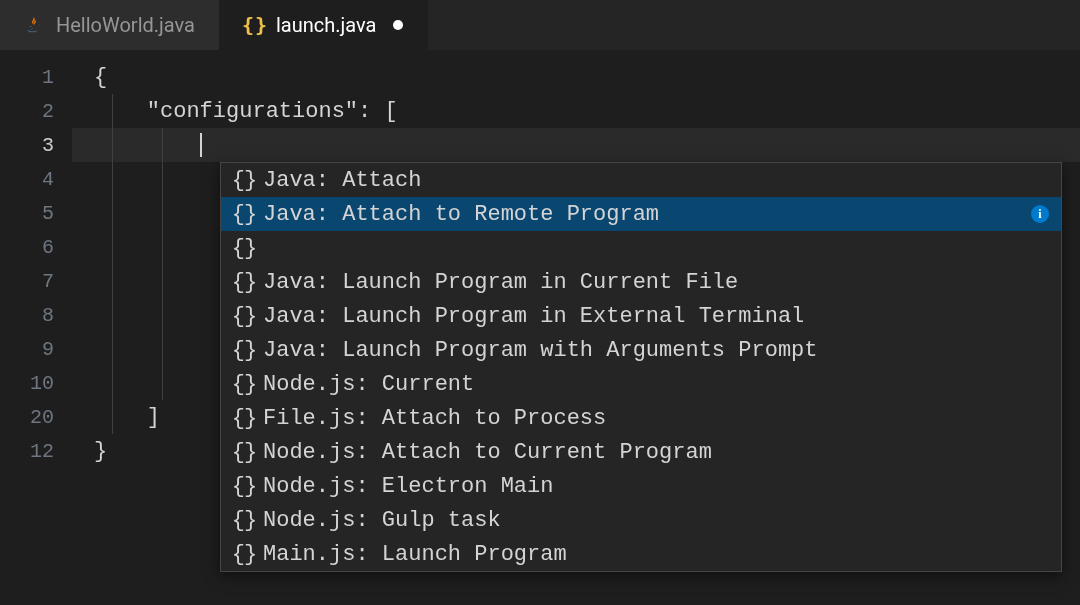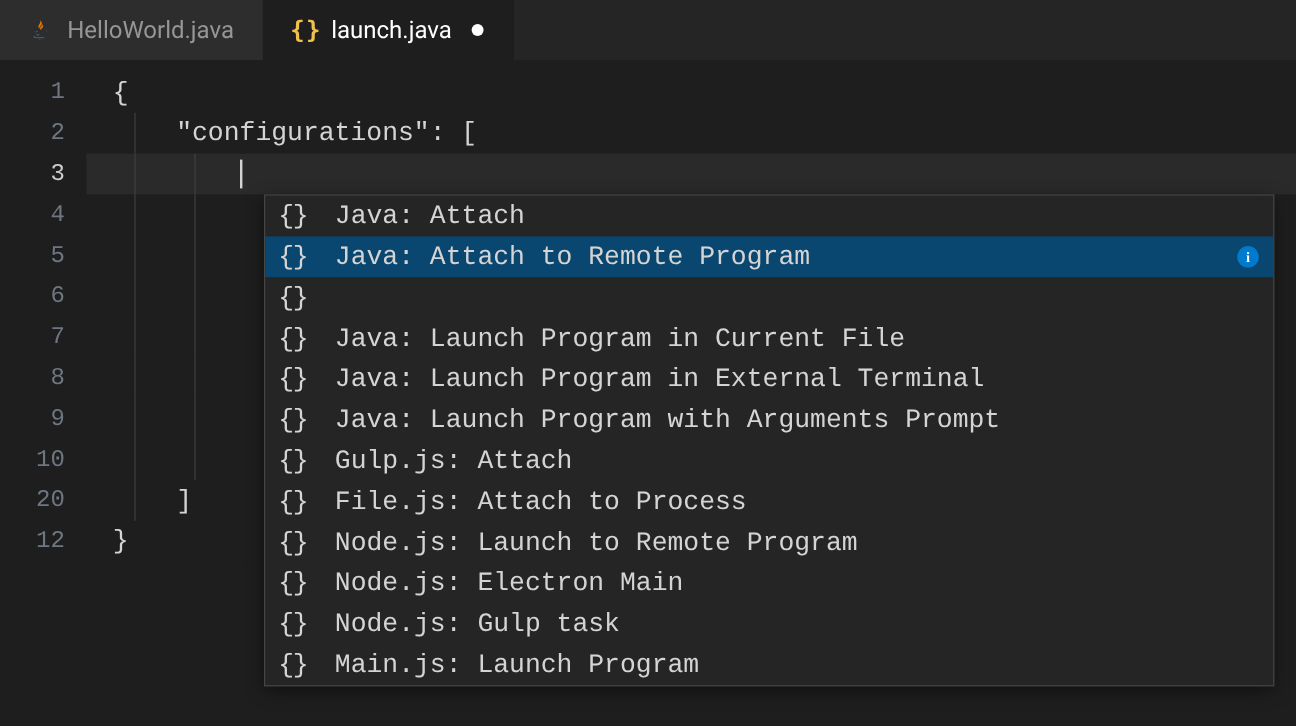--- a/index.html
+++ b/index.html
@@ -123,21 +123,20 @@
     }
     .suggest-item .braces {
       color: #d4d4d4;
       width: 30px;
       display: inline-flex;
       justify-content: center;
       letter-spacing: -1px;
     }
     .suggest-item .label {
       flex: 1;
-      margin-left: 16px;
     }
     .suggest-item .info-icon {
       display: none;
       width: 18px;
       height: 18px;
       border-radius: 50%;
       background: #007acc;
       color: #fff;
       font-size: 12px;
       font-style: normal;
@@ -259,29 +258,29 @@
         <div class="suggest-item">
           <span class="braces">{}</span>
           <span class="label">Java: Launch Program in External Terminal</span>
         </div>
         <div class="suggest-item">
           <span class="braces">{}</span>
           <span class="label">Java: Launch Program with Arguments Prompt</span>
         </div>
         <div class="suggest-item">
           <span class="braces">{}</span>
-          <span class="label">Gulp.js: Attach</span>
+          <span class="label">Node.js: Current</span>
         </div>
         <div class="suggest-item">
           <span class="braces">{}</span>
           <span class="label">File.js: Attach to Process</span>
         </div>
         <div class="suggest-item">
           <span class="braces">{}</span>
-          <span class="label">Node.js: Launch to Remote Program</span>
+          <span class="label">Node.js: Attach to Current Program</span>
         </div>
         <div class="suggest-item">
           <span class="braces">{}</span>
           <span class="label">Node.js: Electron Main</span>
         </div>
         <div class="suggest-item">
           <span class="braces">{}</span>
           <span class="label">Node.js: Gulp task</span>
         </div>
         <div class="suggest-item">

